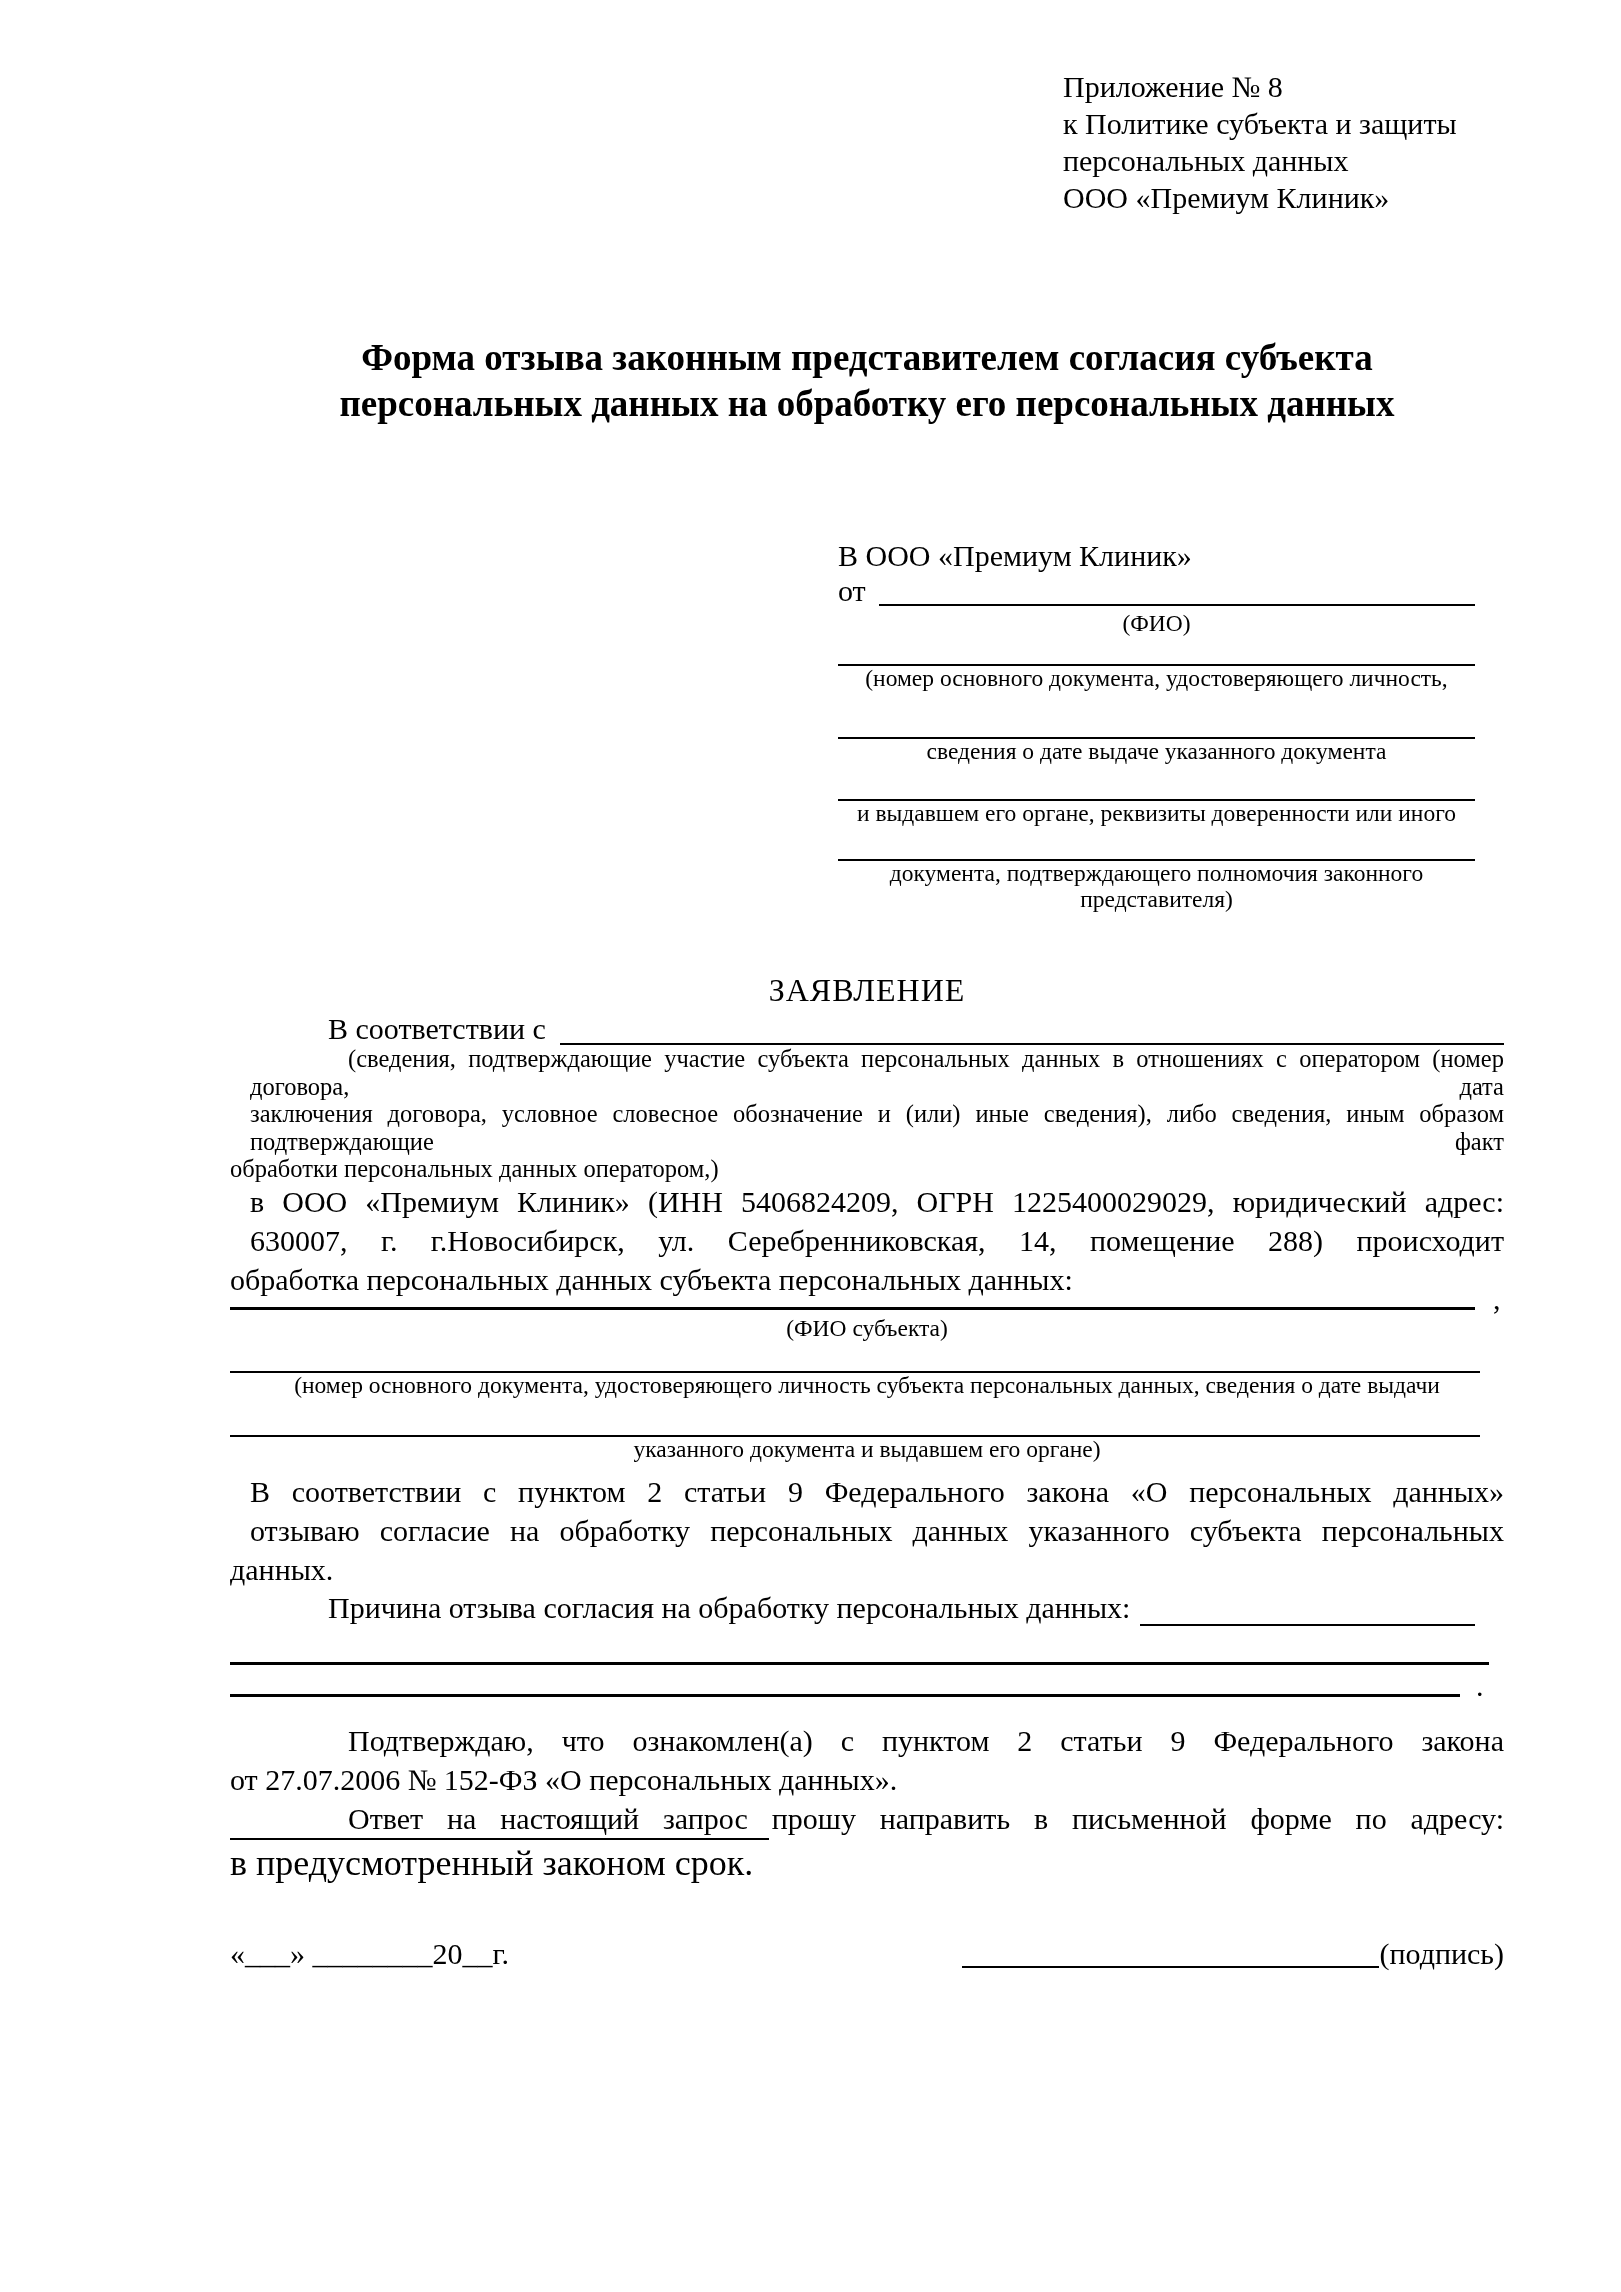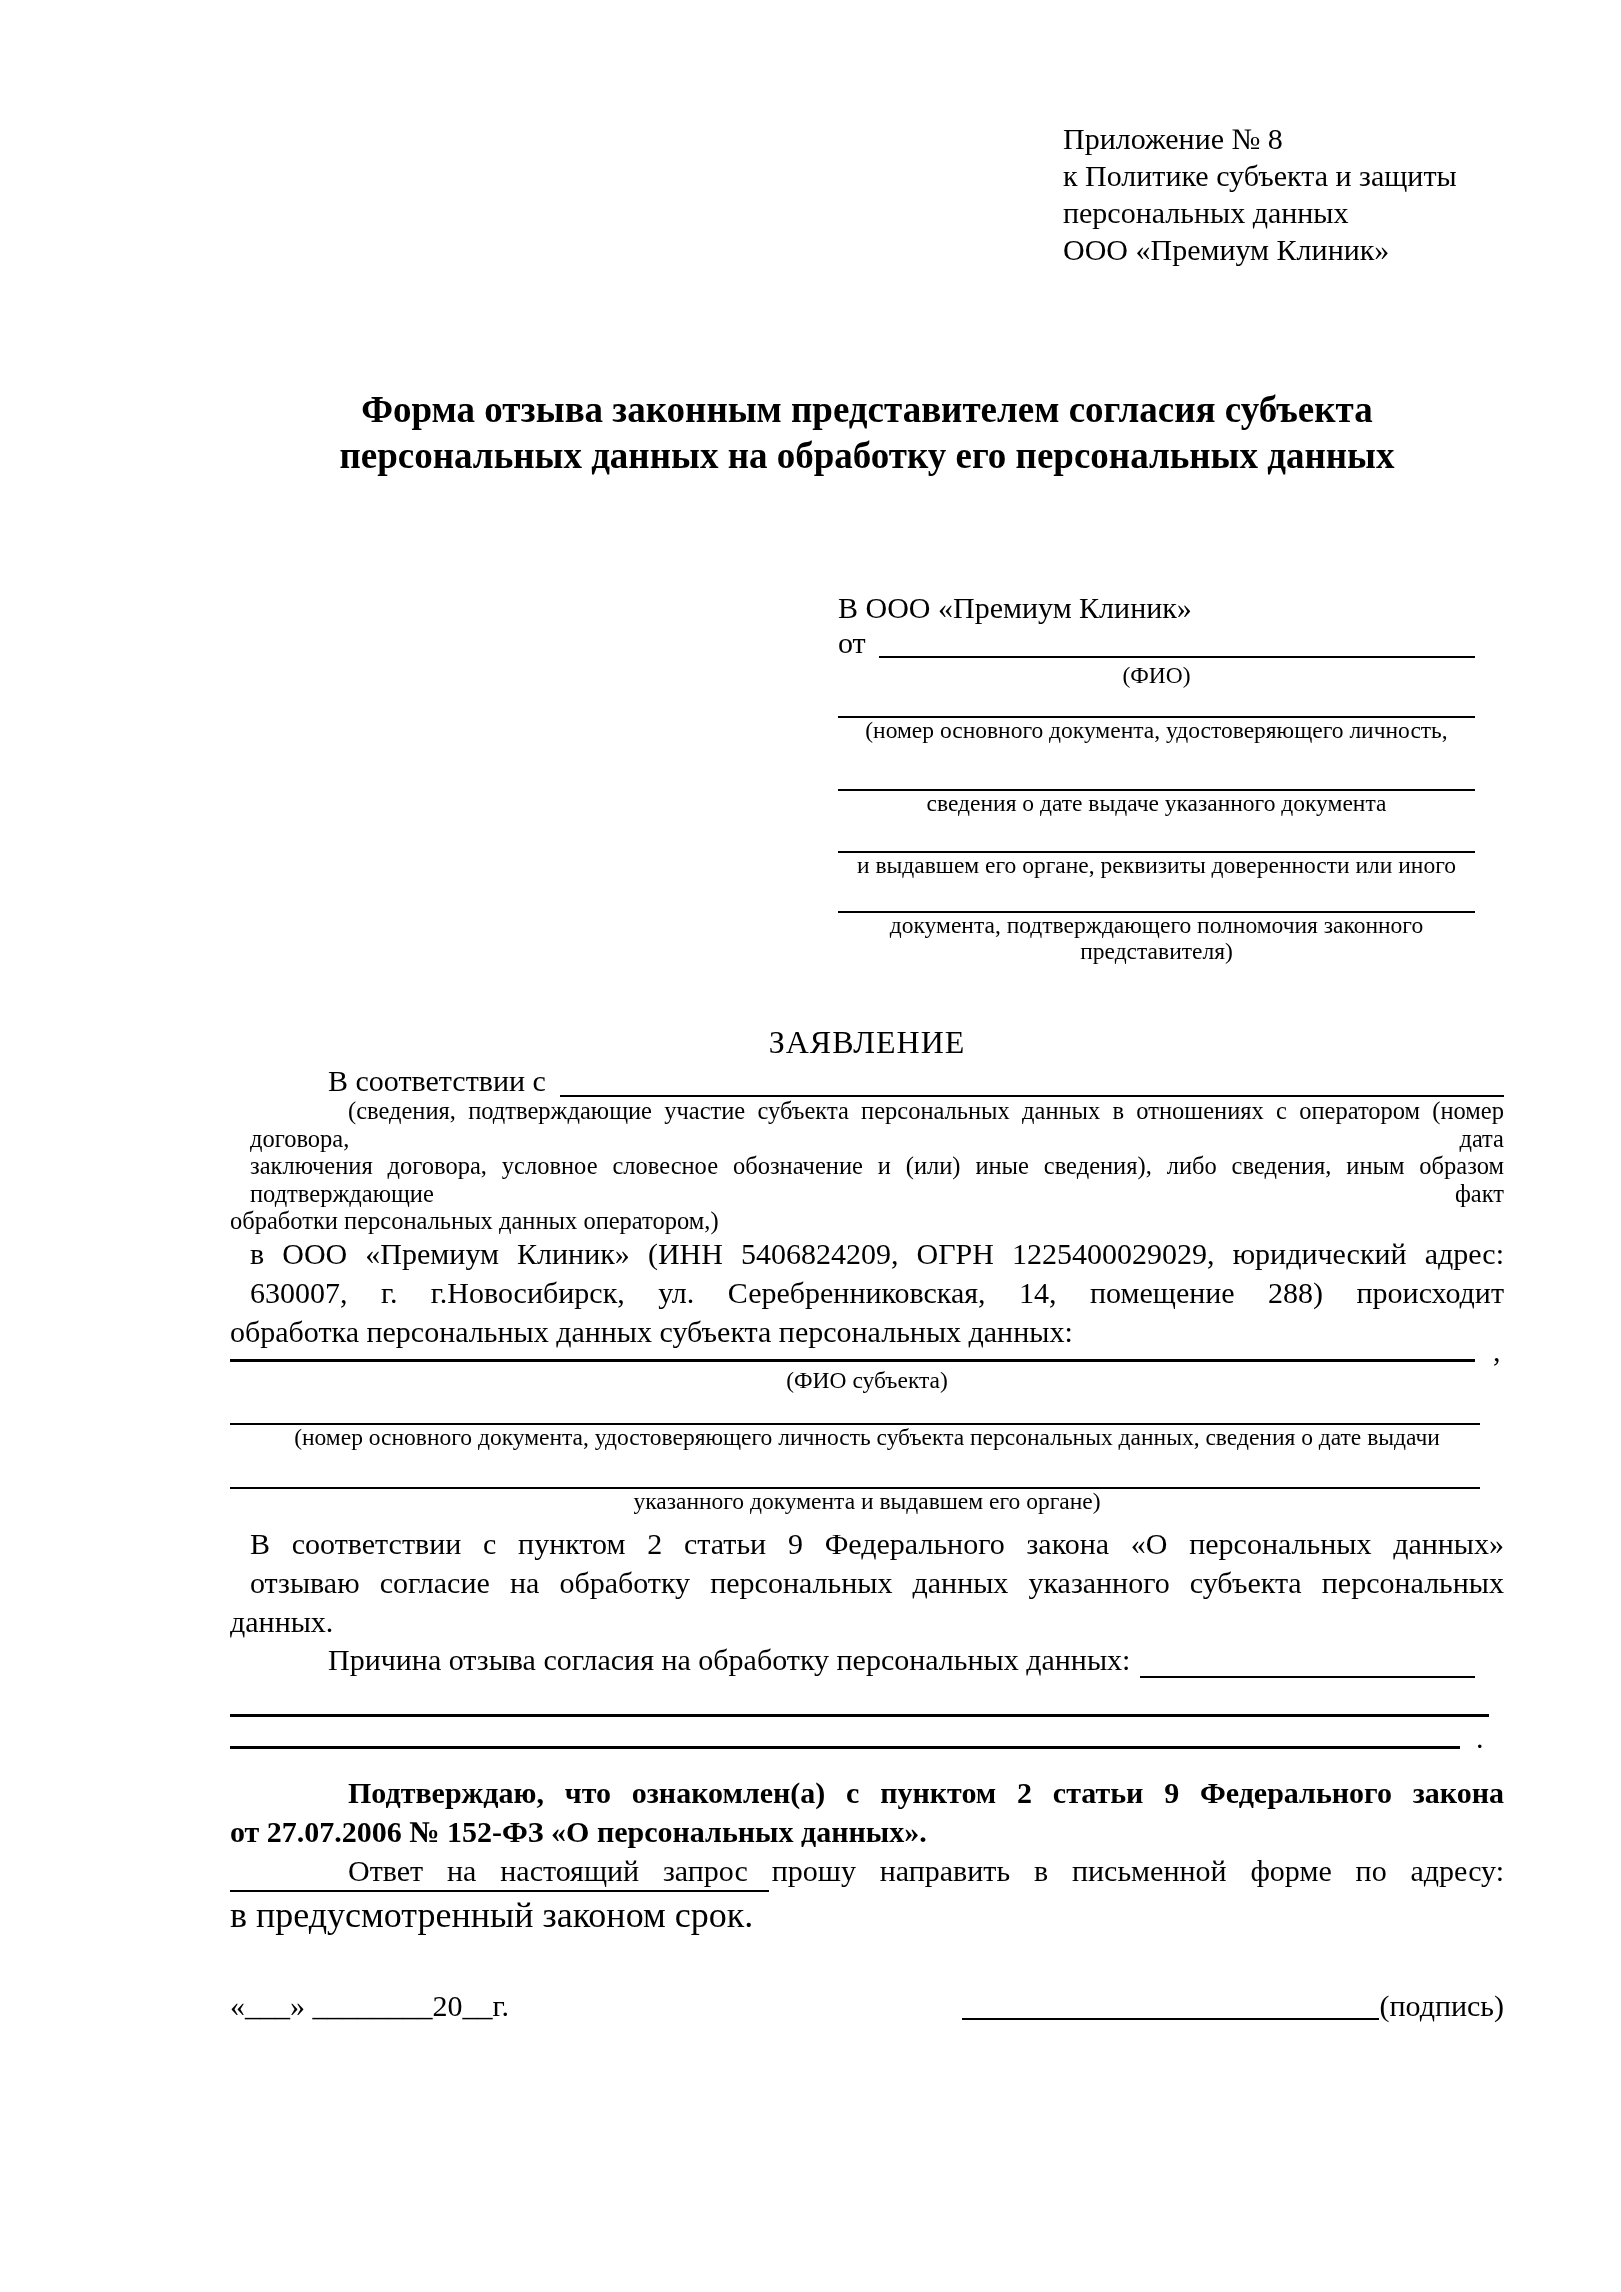--- a/index.html
+++ b/index.html
@@ -5,21 +5,21 @@
   html, body { margin: 0; padding: 0; }
   body { background: #ffffff; }
   .page {
     position: relative;
     width: 1621px;
     height: 2293px;
     background: #ffffff;
     color: #000000;
     font-family: "Liberation Serif", "DejaVu Serif", serif;
     box-sizing: border-box;
-    padding: 120px 117px 0 230px;
+    padding: 68px 117px 0 230px;
     overflow: hidden;
   }
   .content { width: 1274px; }
 
   
   .appendix { margin-left: 833px; width: 441px; font-size: 30px; line-height: 37px; }
   .appendix div { white-space: nowrap; }
 
   
   .doc-title { margin-top: 119px; font-size: 37px; line-height: 46px; font-weight: bold; text-align: center; }
@@ -53,21 +53,21 @@
   .spB { height: 36px; width: calc(100% - 24.5px); }
 
   .withdraw { margin-top: 9.8px; }
   .reason-row { display: flex; height: 37px; line-height: 37px; font-size: 30px; margin-right: 29px; }
   .reason-row .lbl { padding-left: 98px; padding-right: 9.8px; }
 
   .blank1 { margin-top: 36px; height: 2.9px; background: #000; width: calc(100% - 14.7px); }
   .blank2 { margin-top: 29px; height: 2.9px; background: #000; width: calc(100% - 44px); position: relative; }
   .blank2 .tail { right: -23.5px; }
 
-  .confirm { margin-top: 24.5px; font-weight: bold; }
+  .confirm { margin-top: 24.5px; }
   .reply-row { display: flex; height: 39px; line-height: 39px; font-size: 36px; flex-direction: column; }
   .reply-line { width: 539px; border-bottom: 2.9px solid #000; margin-bottom: 3.9px; }
 
   
   .footer { display: flex; margin-top: 57px; font-size: 30px; line-height: 40px; text-align: right; }
   .footer-right { display: flex; margin-left: auto; }
   .sig-line { width: 417px; border-bottom: 2.9px solid #000; margin-bottom: 6.9px; align-self: stretch; }
 </style>
 </head>
 <body>

